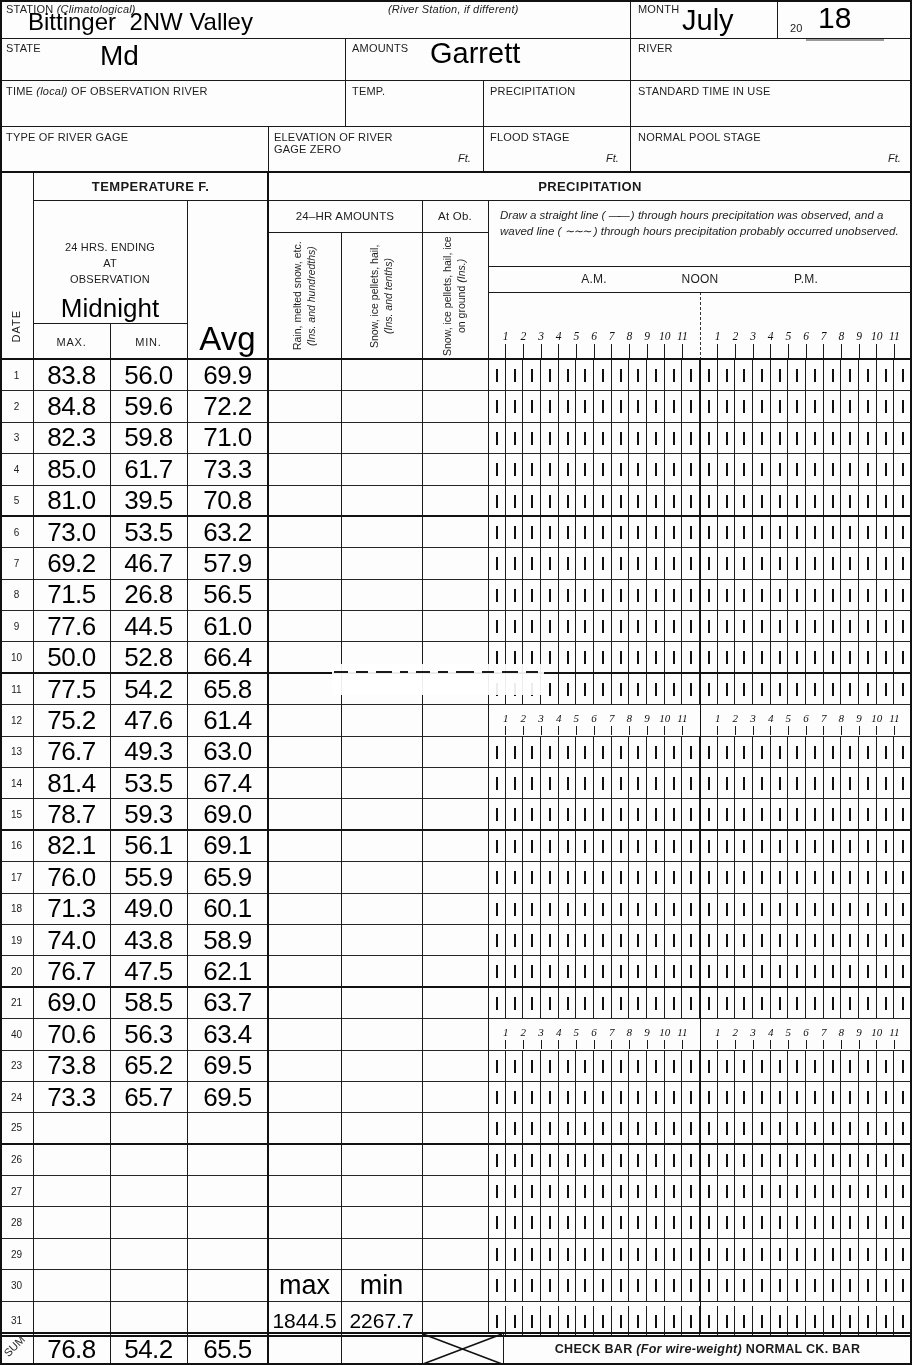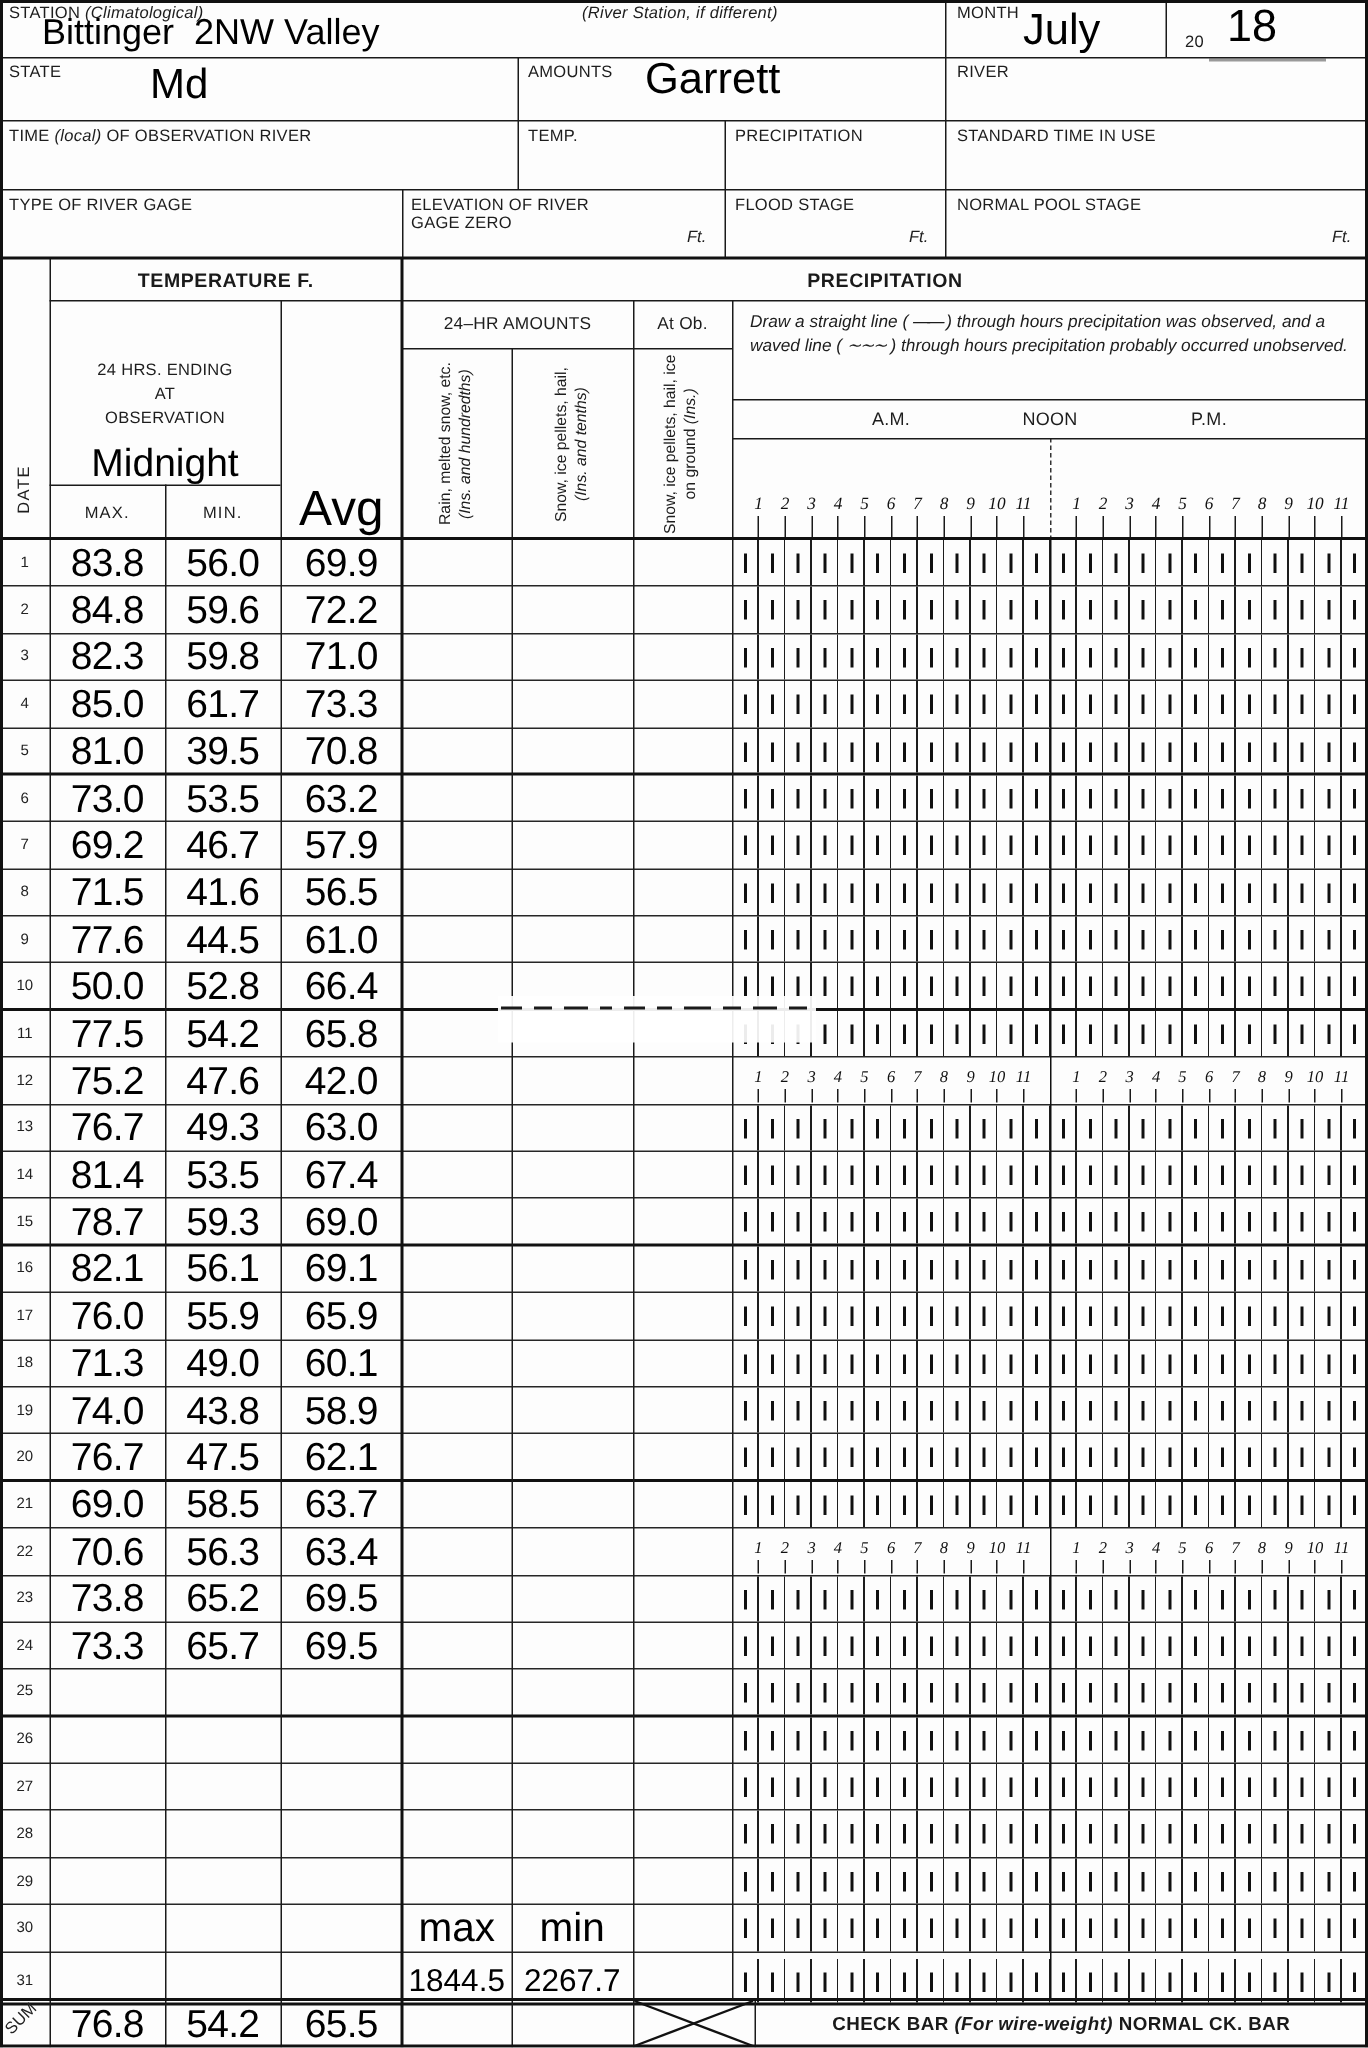--- a/index.html
+++ b/index.html
@@ -436,21 +436,21 @@
           <div class="tick" style="left: 343.573px;"></div>
           <div class="tick" style="left: 361.24px;"></div>
           <div class="tick" style="left: 378.907px;"></div>
           <div class="tick" style="left: 396.574px;"></div>
           <div class="tick" style="left: 414.241px;"></div>
         </div>
   </div>
       <div class="day-row" style="top: 219.709px;">
     <span class="c date">8</span>
     <span class="c max tval">71.5</span>
-    <span class="c min tval">41.6</span>
+    <span class="c min tval">26.8</span>
     <span class="c avg tval">56.5</span>
     <span class="c rain"></span>
     <span class="c snow"></span>
     <span class="c ground"></span>
     <div class="c grid ticks">
           <div class="tick" style="left: 7.9px;"></div>
           <div class="tick" style="left: 25.567px;"></div>
           <div class="tick" style="left: 43.234px;"></div>
           <div class="tick" style="left: 60.901px;"></div>
           <div class="tick" style="left: 78.568px;"></div>
@@ -577,21 +577,21 @@
           <div class="tick" style="left: 361.24px;"></div>
           <div class="tick" style="left: 378.907px;"></div>
           <div class="tick" style="left: 396.574px;"></div>
           <div class="tick" style="left: 414.241px;"></div>
         </div>
   </div>
       <div class="day-row" style="top: 345.257px;">
     <span class="c date">12</span>
     <span class="c max tval">75.2</span>
     <span class="c min tval">47.6</span>
-    <span class="c avg tval">42.0</span>
+    <span class="c avg tval">61.4</span>
     <span class="c rain"></span>
     <span class="c snow"></span>
     <span class="c ground"></span>
     <div class="c grid">
           <span class="hl" style="left: 10.667px;">1</span>
           <div class="ht" style="left: 17.167px;"></div>
           <span class="hl" style="left: 28.334px;">2</span>
           <div class="ht" style="left: 34.834px;"></div>
           <span class="hl" style="left: 46.001px;">3</span>
           <div class="ht" style="left: 52.501px;"></div>
@@ -944,21 +944,21 @@
           <div class="tick" style="left: 308.239px;"></div>
           <div class="tick" style="left: 325.906px;"></div>
           <div class="tick" style="left: 343.573px;"></div>
           <div class="tick" style="left: 361.24px;"></div>
           <div class="tick" style="left: 378.907px;"></div>
           <div class="tick" style="left: 396.574px;"></div>
           <div class="tick" style="left: 414.241px;"></div>
         </div>
   </div>
       <div class="day-row" style="top: 659.127px;">
-    <span class="c date">22</span>
+    <span class="c date">40</span>
     <span class="c max tval">70.6</span>
     <span class="c min tval">56.3</span>
     <span class="c avg tval">63.4</span>
     <span class="c rain"></span>
     <span class="c snow"></span>
     <span class="c ground"></span>
     <div class="c grid">
           <span class="hl" style="left: 10.667px;">1</span>
           <div class="ht" style="left: 17.167px;"></div>
           <span class="hl" style="left: 28.334px;">2</span>

